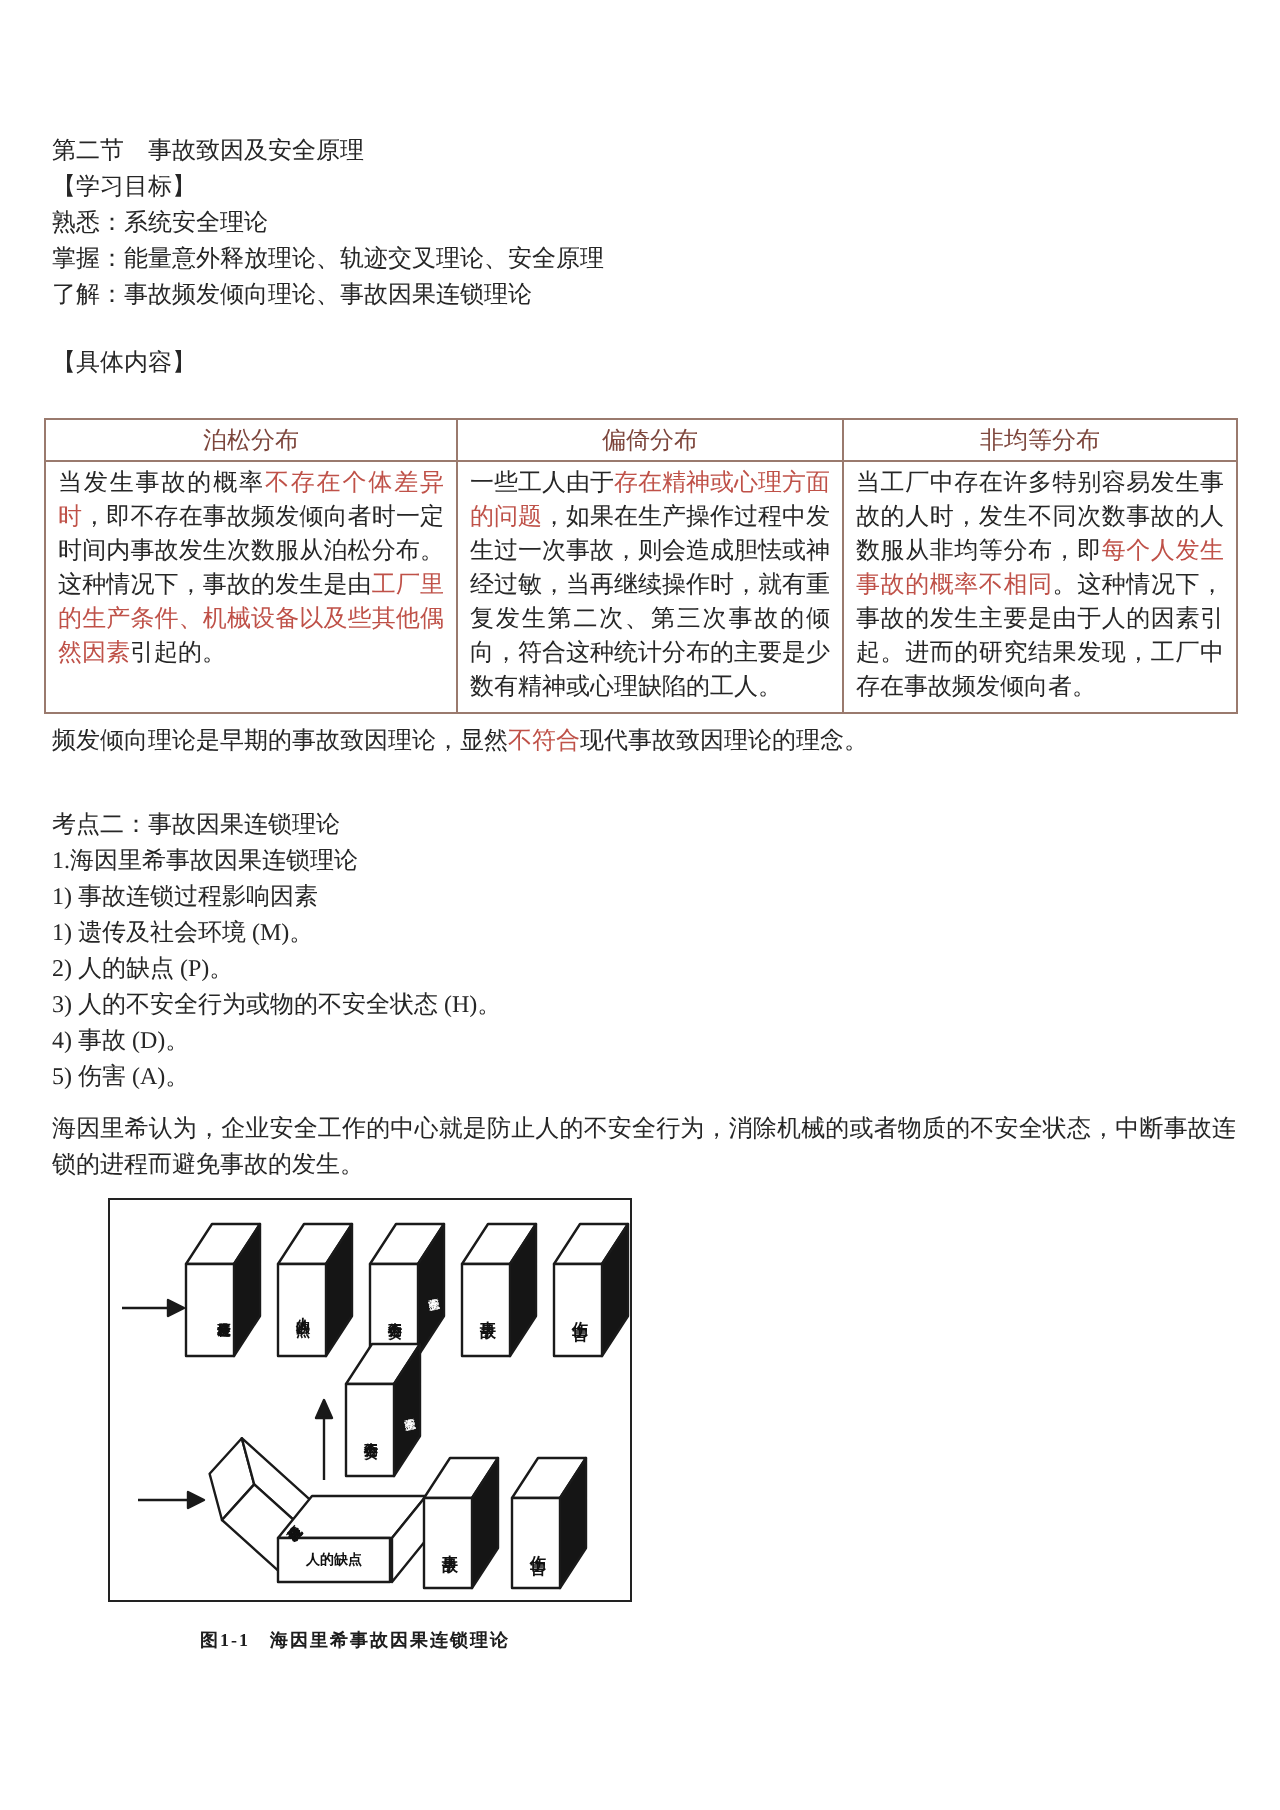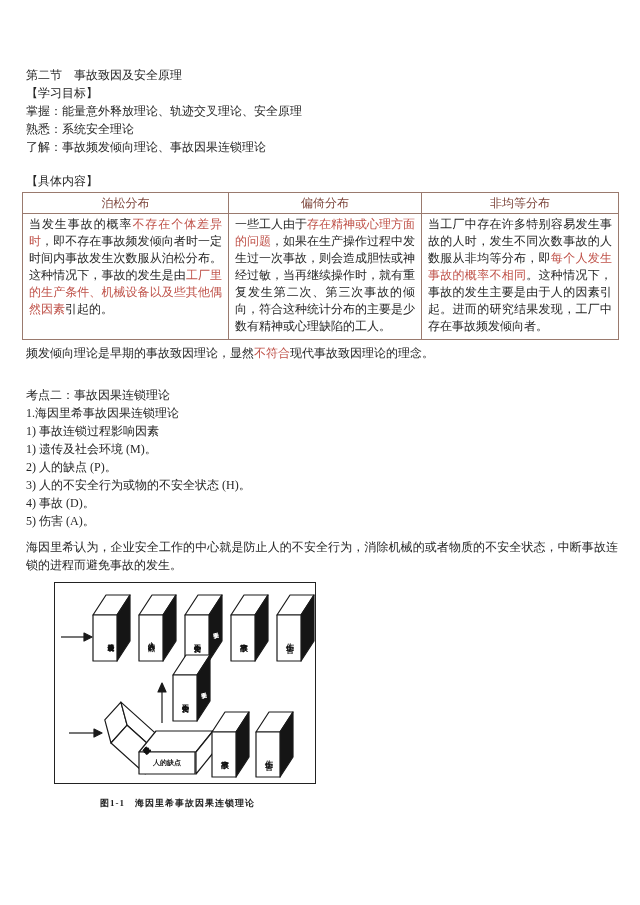--- a/index.html
+++ b/index.html
@@ -7,21 +7,21 @@
     width:640px;height:905px;background:#ffffff;overflow:hidden;position:relative;
     font-family:"Liberation Serif","DejaVu Serif",serif;color:#262626;
   }
   .content{padding:66px 22px 0 26px;font-size:12px;line-height:18px;}
   .line{white-space:nowrap;}
   .gap16{margin-top:16px;}
   .gap14{margin-top:24px;}
   .gap8{margin-top:8px;}
   .hl{color:#bf5148;}
   
-  table.dist{border-collapse:collapse;table-layout:fixed;width:596px;margin-left:-4px;margin-top:2px;}
+  table.dist{border-collapse:collapse;table-layout:fixed;width:596px;margin-left:-4px;margin-top:19px;}
   table.dist th{border:1px solid #9a7a6e;font-weight:normal;color:#7d463c;height:20px;padding:0;font-size:12px;text-align:center;}
   table.dist td{border:1px solid #9a7a6e;vertical-align:top;padding:2px 6px 4px 6px;font-size:12px;line-height:17px;}
   table.dist td p{margin:0;text-align:justify;}
   
   .diagram{position:relative;width:260px;height:200px;margin:8px 0 0 28px;border:1.5px solid #222;}
   .diagram svg{position:absolute;left:0;top:0;}
   .vlabel{
     position:absolute;writing-mode:vertical-rl;text-orientation:upright;
     text-align:center;color:#111;font-weight:bold;letter-spacing:1px;
   }
@@ -34,22 +34,22 @@
     color:#aeaeae;text-shadow:2px 2px 0 #f1f1f1;
   }
 </style>
 </head>
 <body>
 
 <div class="content">
 
   <div class="line">第二节　事故致因及安全原理</div>
   <div class="line">【学习目标】</div>
+  <div class="line">熟悉：系统安全理论</div>
   <div class="line">掌握：能量意外释放理论、轨迹交叉理论、安全原理</div>
-  <div class="line">熟悉：系统安全理论</div>
   <div class="line">了解：事故频发倾向理论、事故因果连锁理论</div>
 
   <div class="line gap16">【具体内容】</div>
 
   <table class="dist">
     <colgroup>
         <col style="width:206px">
         <col style="width:193px">
         <col style="width:197px">
       </colgroup>

